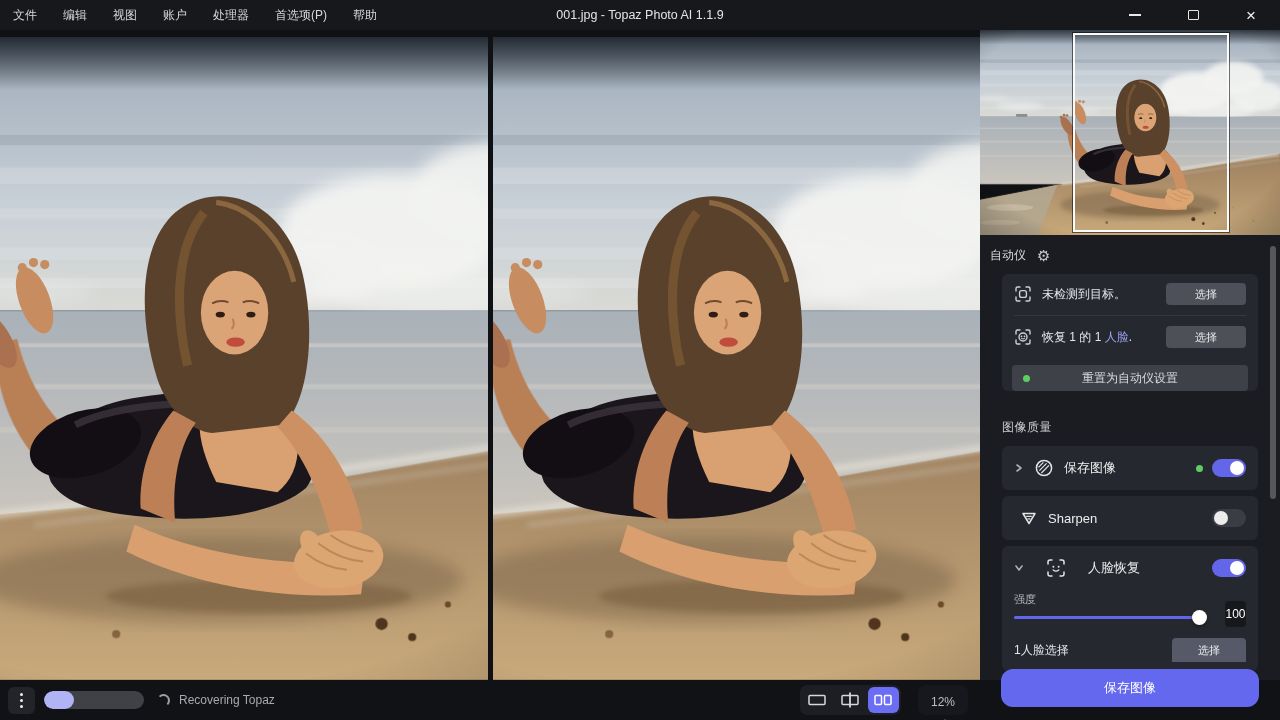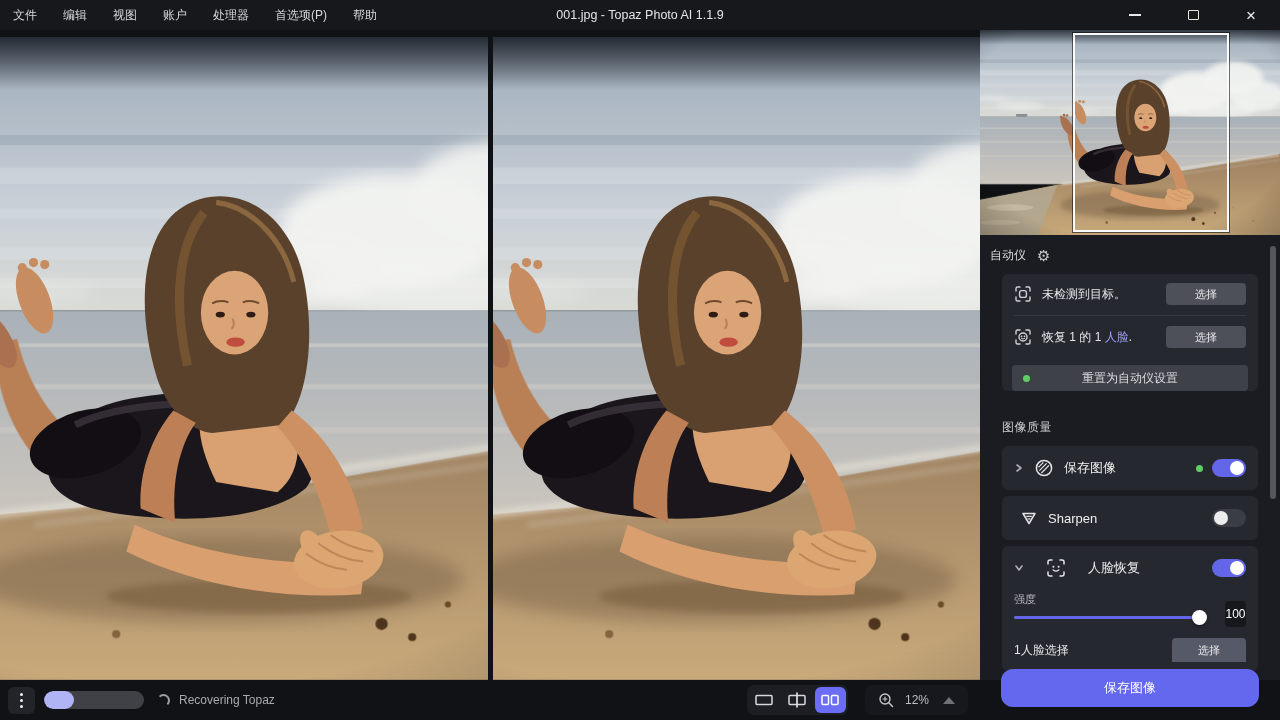--- a/index.html
+++ b/index.html
@@ -95,21 +95,21 @@
   .progress { width:100px; height:18px; background:#3f4147; border-radius:9px; overflow:hidden; flex:none; }
   .progress-fill { height:100%; background:#b0b3f4; border-radius:9px; }
   .spinner { width:13px; height:13px; border:2px solid transparent; border-top-color:#9fa0a6;
     border-right-color:#9fa0a6; border-radius:50%; margin-left:4px; flex:none; }
   .status { font-size:12px; color:#a8a9ae; white-space:nowrap; }
   .viewgroup { margin-left:auto; display:flex; align-items:center; background:#1c1e24;
     border-radius:7px; padding:2px; gap:2px; }
   .viewbtn { width:31px; height:26px; display:flex; align-items:center; justify-content:center; border-radius:6px; }
   .viewbtn.active { background:#6b6ef5; }
   .zoomgroup { display:flex; align-items:center; gap:10px; background:#17181d; border-radius:7px;
-    height:30px; padding:0 13px; margin-left:8px; }
+    height:30px; padding:0 13px; margin-left:8px;flex-direction:column; }
   .zoom-text { font-size:12px; color:#bdbec4; }
   .zoom-caret { width:0; height:0; border-left:6px solid transparent; border-right:6px solid transparent;
     border-bottom:7px solid #6f7178; margin-left:4px; }
 
   .save-btn { position:absolute; right:21px; bottom:13px; width:258px; height:38px; z-index:7;
     background:#6468ee; color:#fff; font-size:13px; border:none; border-radius:12px; }
 
   svg.icon { flex:none; }
 </style>
 </head>

